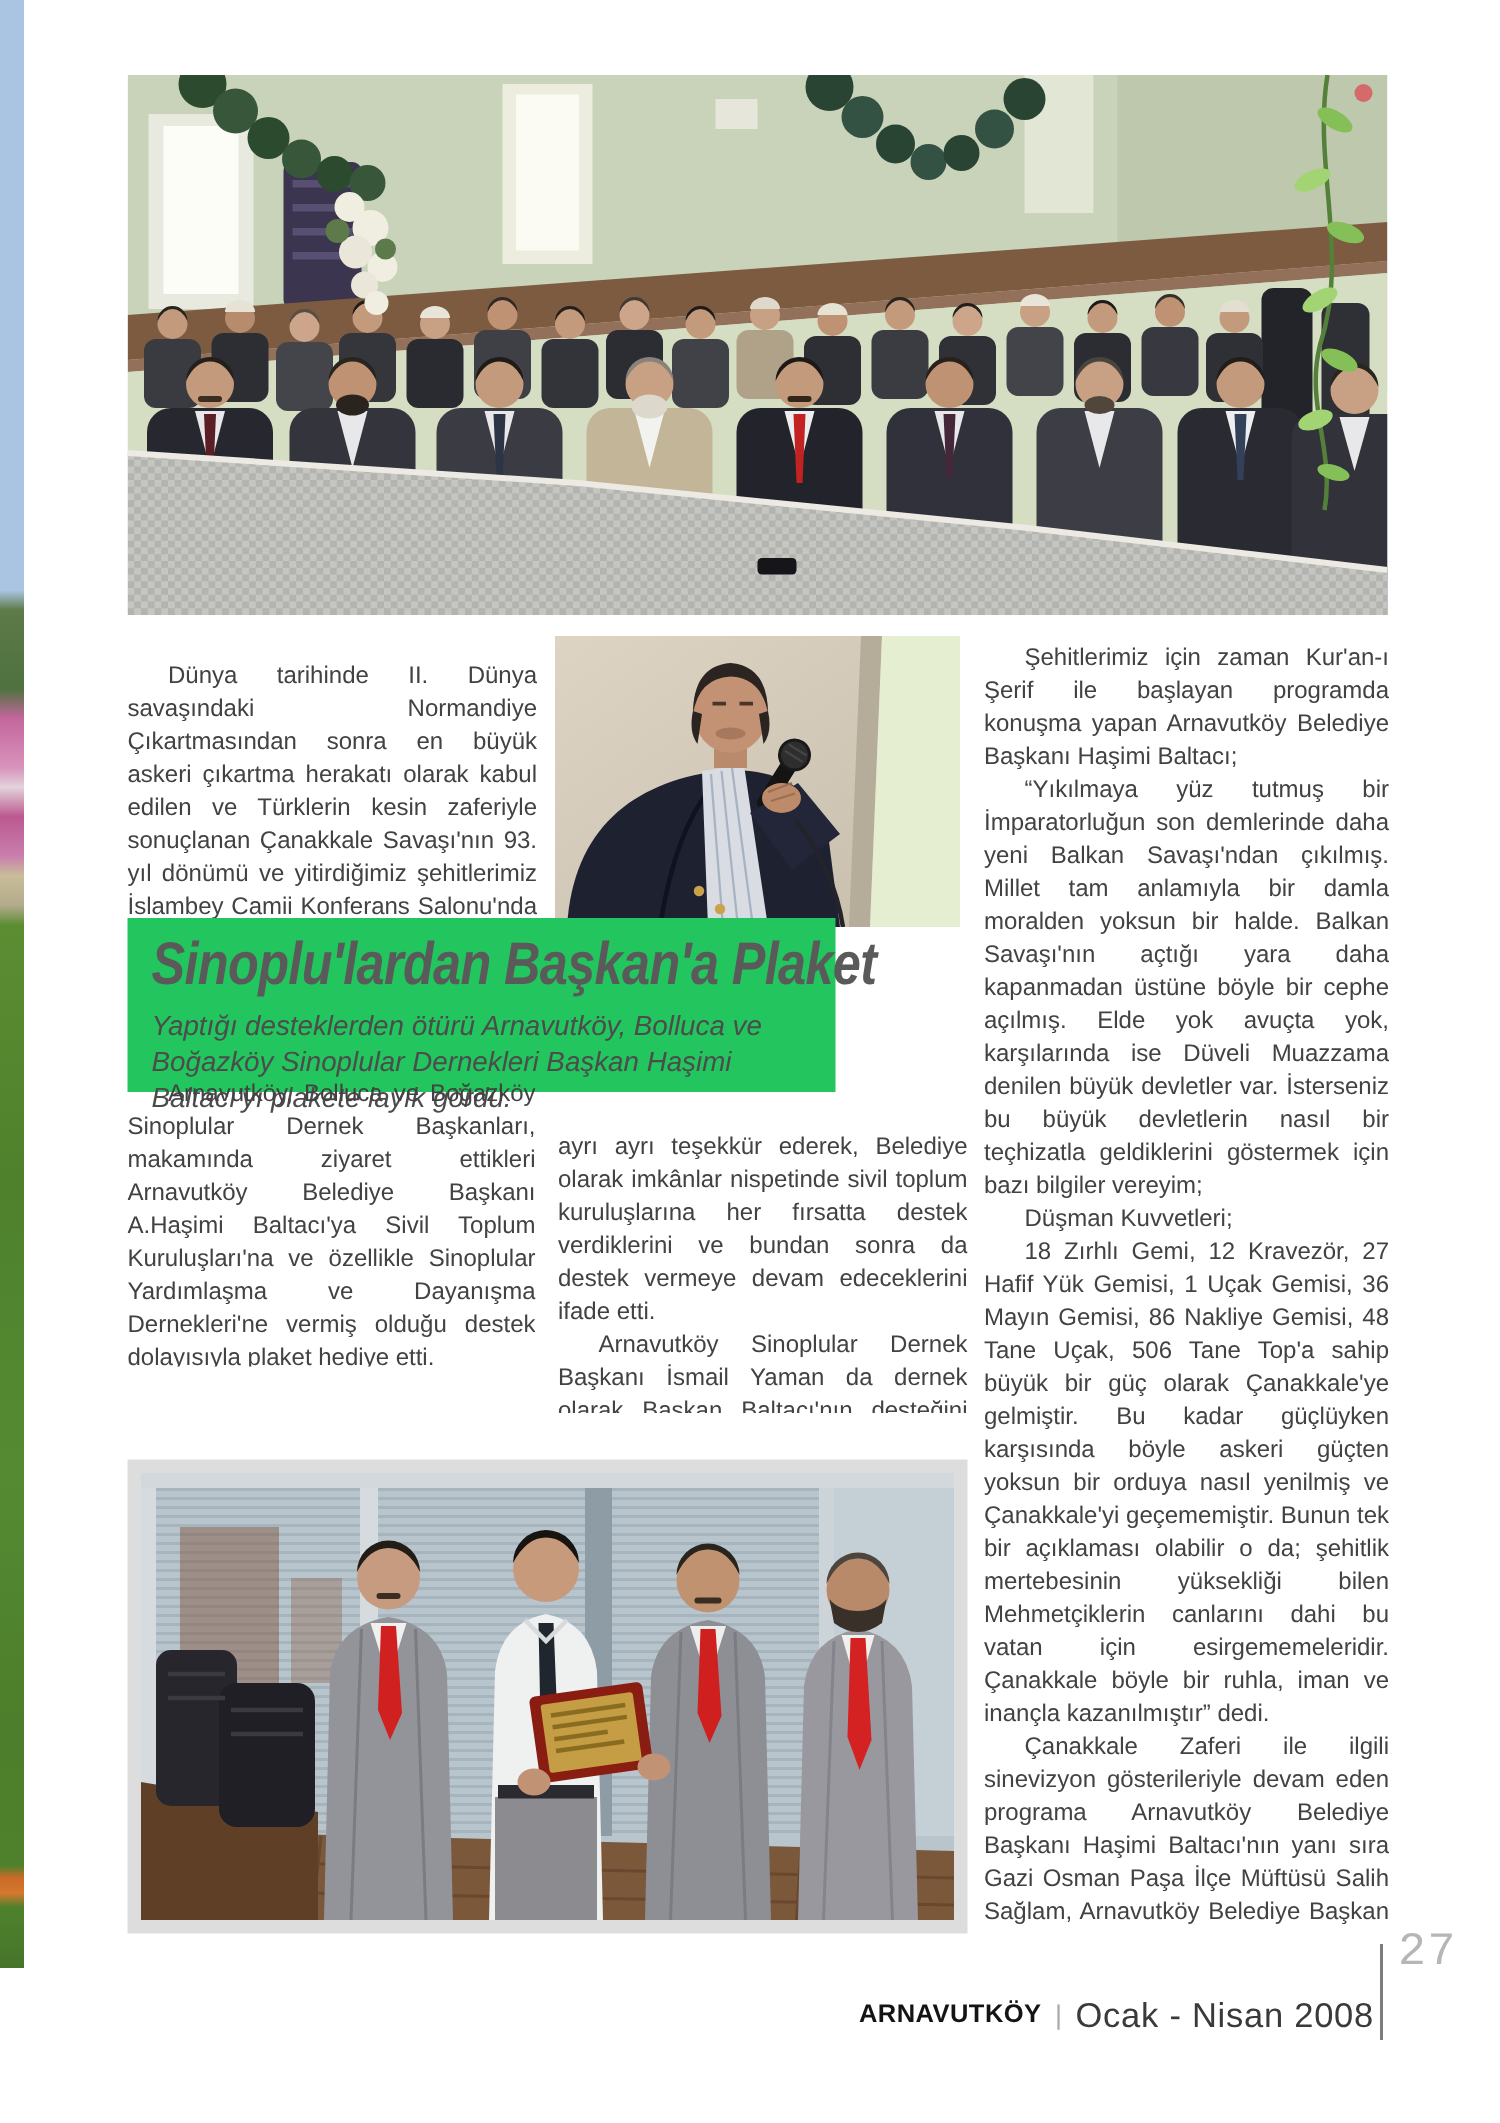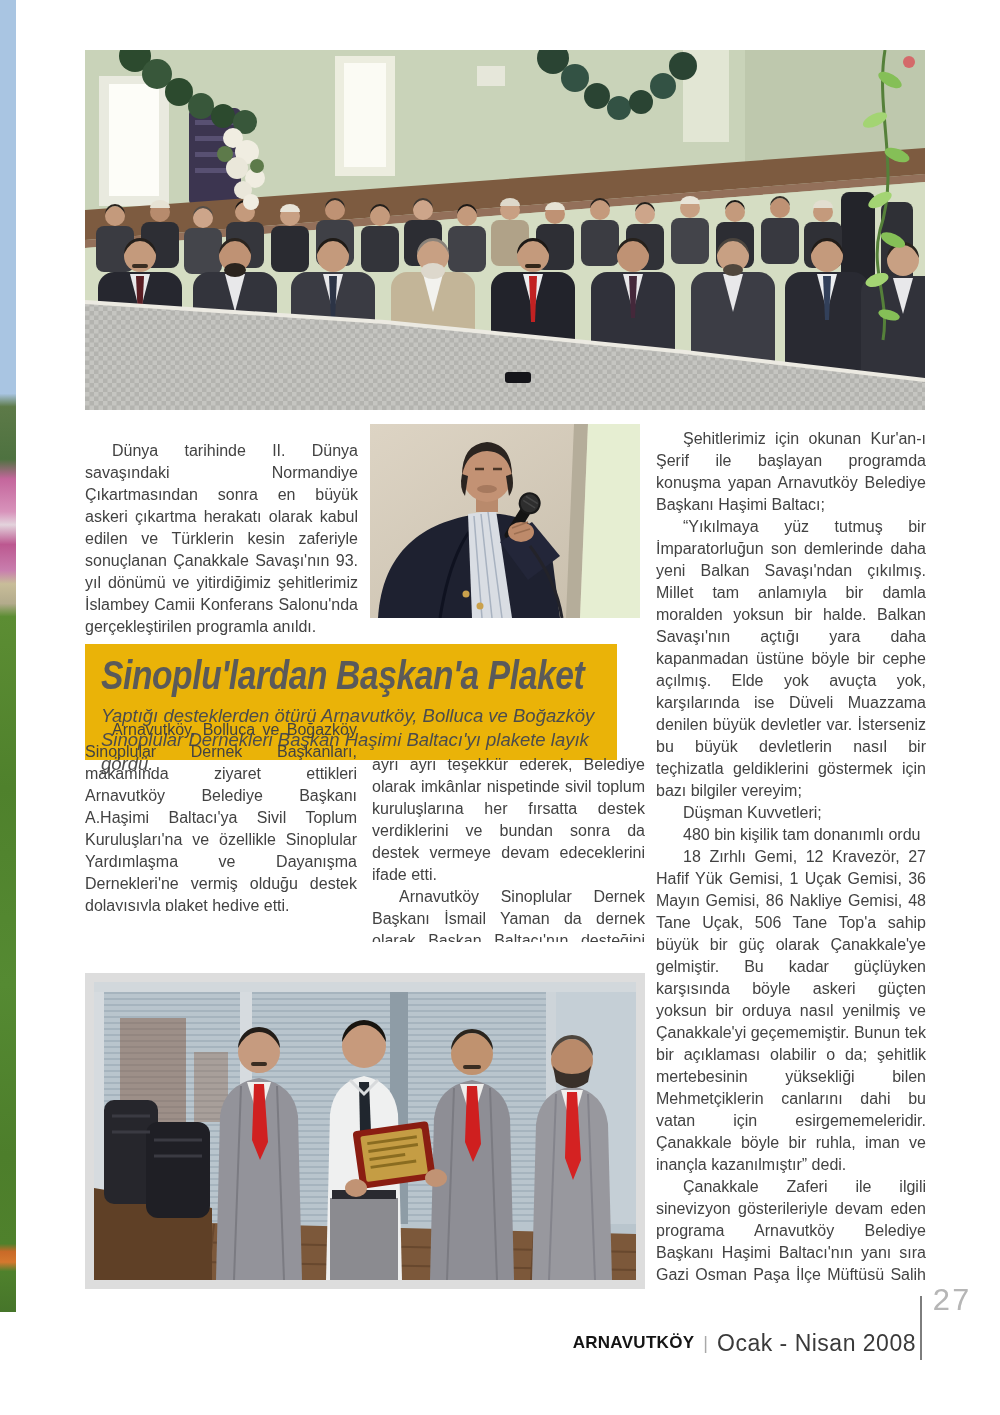--- a/index.html
+++ b/index.html
@@ -33,22 +33,22 @@
   
   .body-text{
     font-size:16px;line-height:22px;color:#424242;
     text-align:justify;
   }
   .body-text p{margin:0;text-indent:27px;}
   .body-text p.ni{text-indent:0;}
   .intro{left:85px;top:440px;width:273px;height:206px;overflow:hidden;}
   .speech-col{left:656px;top:428px;width:270px;height:860px;overflow:hidden;}
   .headline-box{
-    left:85px;top:644px;width:532px;height:116px;
-    background:#eab308;box-sizing:border-box;
+    left:85px;top:612px;width:472px;height:116px;
+    background:#22c55e;box-sizing:border-box;
     padding:9px 16px 0 16px;
   }
   .headline{
     margin:0;font-size:40px;font-weight:bold;font-style:italic;
     color:#5a5a5a;letter-spacing:-0.5px;white-space:nowrap;
     transform:scaleX(0.84);transform-origin:0 50%;
     display:inline-block;
   }
   .subhead{
     margin:6px 0 0 0;font-size:18.5px;line-height:24px;
@@ -282,24 +282,23 @@
       </g>
       <polygon points="130,118 162,98 190,132 158,156" fill="#232639"></polygon>
       <ellipse cx="151" cy="108" rx="13" ry="10" fill="#bd8a6a"></ellipse>
       <path d="M142,104 l16,-6 M144,110 l16,-5" stroke="#9c6f52" stroke-width="1.5" fill="none"></path>
       <path d="M160,122 C178,146 188,168 192,194" stroke="#23232a" stroke-width="3" fill="none"></path>
     </g>
   </svg>
 </div>
 
 <div class="abs body-text speech-col">
-  <p>Şehitlerimiz için okunan Kur'an-ı Şerif ile başlayan programda konuşma yapan Arnavutköy Belediye Başkanı Haşimi Baltacı;</p>
+  <p>Şehitlerimiz için zaman Kur'an-ı Şerif ile başlayan programda konuşma yapan Arnavutköy Belediye Başkanı Haşimi Baltacı;</p>
   <p>“Yıkılmaya yüz tutmuş bir İmparatorluğun son demlerinde daha yeni Balkan Savaşı'ndan çıkılmış. Millet tam anlamıyla bir damla moralden yoksun bir halde. Balkan Savaşı'nın açtığı yara daha kapanmadan üstüne böyle bir cephe açılmış. Elde yok avuçta yok, karşılarında ise Düveli Muazzama denilen büyük devletler var. İsterseniz bu büyük devletlerin nasıl bir teçhizatla geldiklerini göstermek için bazı bilgiler vereyim;</p>
   <p>Düşman Kuvvetleri;</p>
-  <p>480 bin kişilik tam donanımlı ordu</p>
   <p>18 Zırhlı Gemi, 12 Kravezör, 27 Hafif Yük Gemisi, 1 Uçak Gemisi, 36 Mayın Gemisi, 86 Nakliye Gemisi, 48 Tane Uçak, 506 Tane Top'a sahip büyük bir güç olarak Çanakkale'ye gelmiştir. Bu kadar güçlüyken karşısında böyle askeri güçten yoksun bir orduya nasıl yenilmiş ve Çanakkale'yi geçememiştir. Bunun tek bir açıklaması olabilir o da; şehitlik mertebesinin yüksekliği bilen Mehmetçiklerin canlarını dahi bu vatan için esirgememeleridir. Çanakkale böyle bir ruhla, iman ve inançla kazanılmıştır” dedi.</p>
   <p>Çanakkale Zaferi ile ilgili sinevizyon gösterileriyle devam eden programa Arnavutköy Belediye Başkanı Haşimi Baltacı'nın yanı sıra Gazi Osman Paşa İlçe Müftüsü Salih Sağlam, Arnavutköy Belediye Başkan Yrd. Melik Genç, Meclis Üyeleri ve çok sayıda vatandaş katıldı.</p>
 </div>
 
 <div class="abs headline-box">
   <h1 class="headline">Sinoplu'lardan Başkan'a Plaket</h1>
   <p class="subhead">Yaptığı desteklerden ötürü Arnavutköy, Bolluca ve Boğazköy Sinoplular Dernekleri Başkan Haşimi Baltacı'yı plakete layık gördü.</p>
 </div>
 
 <div class="abs body-text col1">

